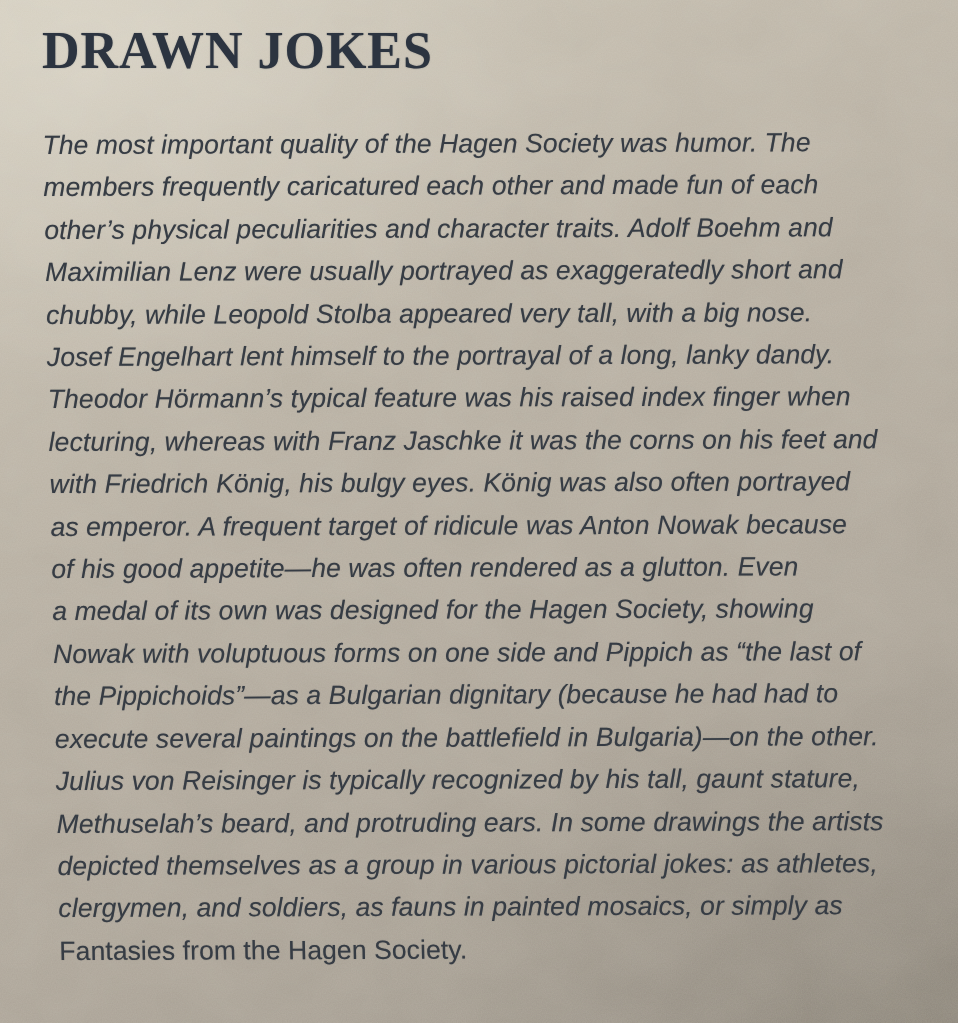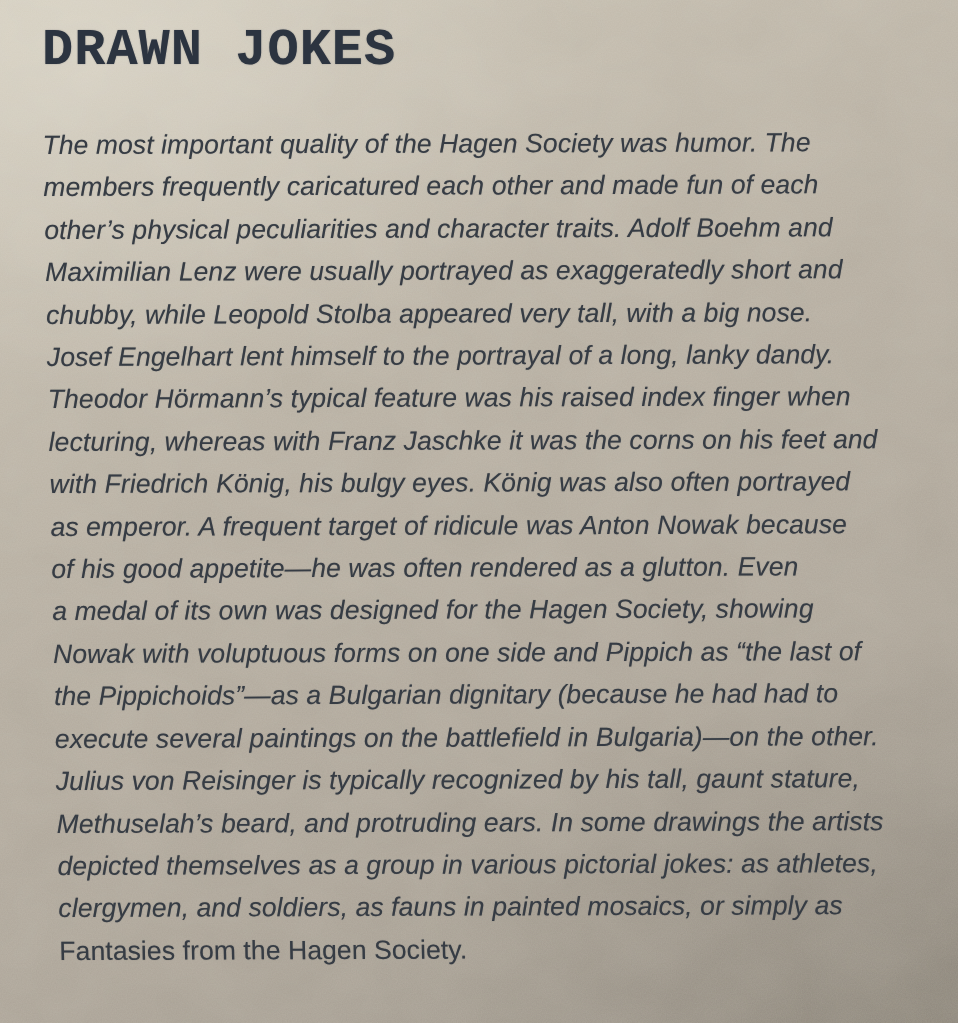--- a/index.html
+++ b/index.html
@@ -27,21 +27,21 @@
   .grain{
     position:absolute;inset:0;
     width:100%;height:100%;
     pointer-events:none;
   }
   .grain.fine{mix-blend-mode:overlay;opacity:.38;}
   .grain.mottle{mix-blend-mode:soft-light;opacity:.5;}
   .title{
     position:absolute;
     left:42px;top:22px;
-    font-family:Liberation Mono, monospace;
+    font-family:Liberation Serif, serif;
     font-weight:700;
     font-size:52px;
     line-height:1.1;
     letter-spacing:1px;
     color:var(--title-ink);
     text-shadow:0 0 1.3px rgba(30,38,48,0.45);
   }
   .body-text{
     position:absolute;
     left:42px;top:124px;

